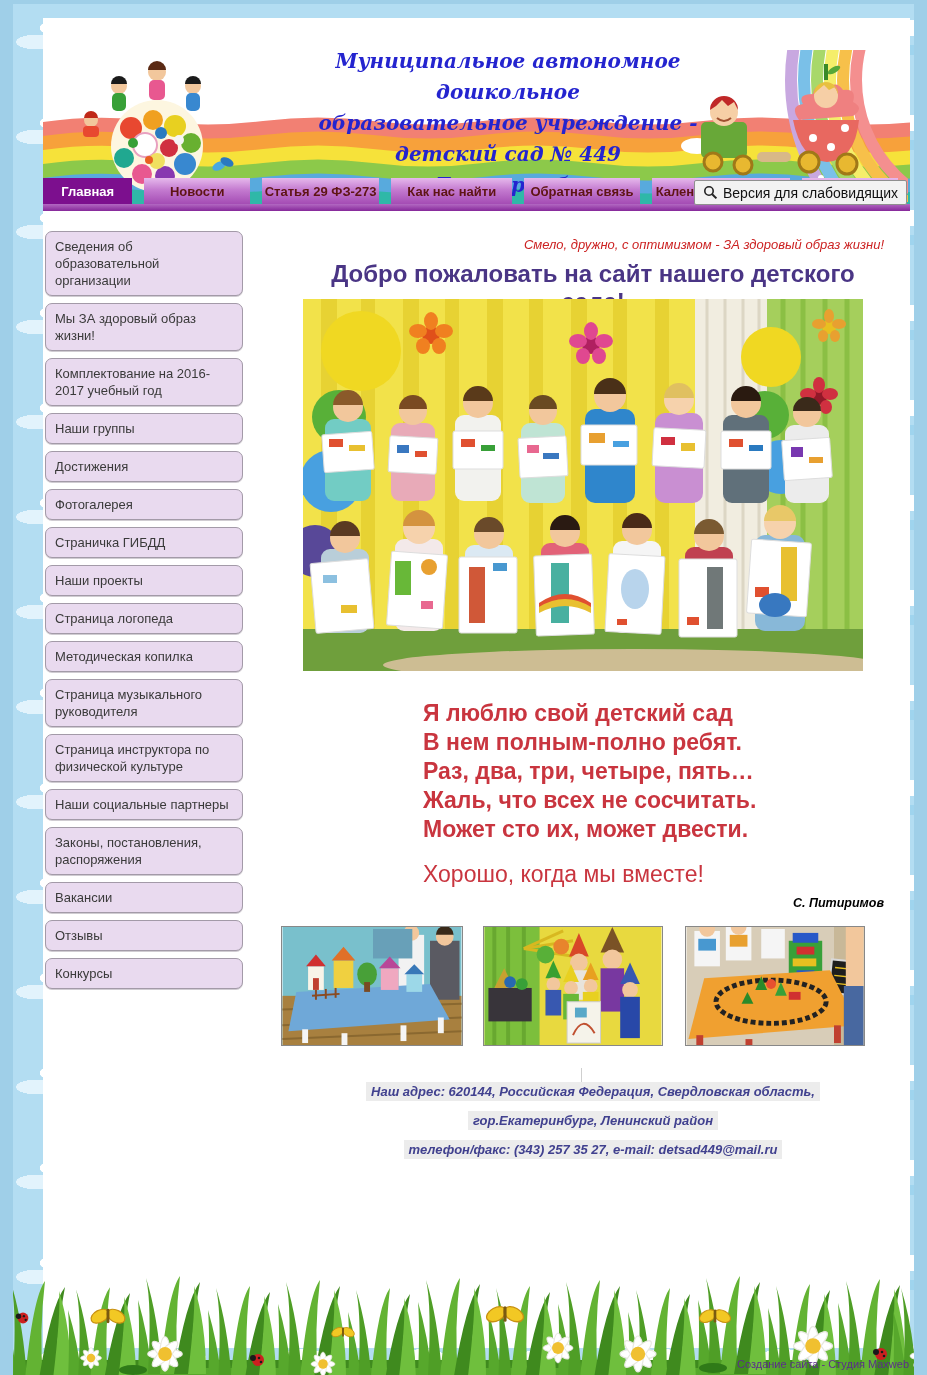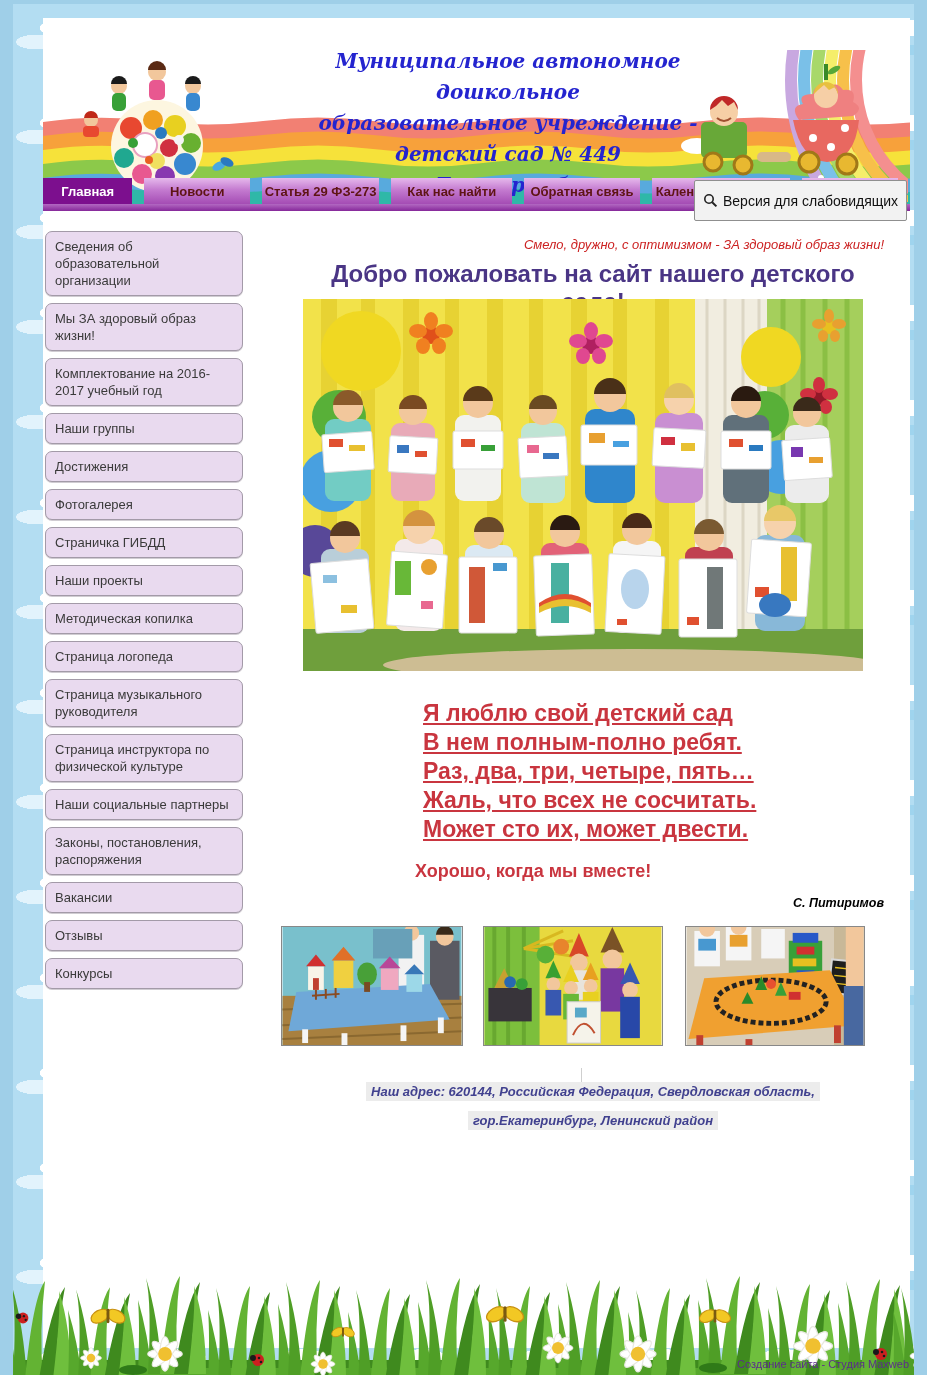--- a/index.html
+++ b/index.html
@@ -17,21 +17,21 @@
   
   .header{position:absolute;left:0;top:26px;width:867px;height:134px;background:#ffffff;}
   .rainbow{position:absolute;left:0;top:70px;width:867px;height:90px;}
   .site-title{position:absolute;left:225px;top:2px;width:480px;text-align:center;
     font-family:"DejaVu Serif",serif;font-style:italic;font-weight:bold;
     color:#2424cf;font-size:20px;line-height:31px;z-index:3;}
   .logo{position:absolute;left:26px;top:4px;z-index:3;}
   .illo{position:absolute;left:618px;top:6px;z-index:3;}
   .access-btn{position:absolute;left:651px;top:136px;z-index:6;height:23px;
     background:#f2f2f2;border:1px solid #8f8f8f;border-radius:2px;
-    display:flex;align-items:center;gap:5px;padding:8px 8px;font-size:14px;color:#111;cursor:pointer;}
+    display:flex;align-items:center;gap:5px;padding:0 8px;font-size:14px;color:#111;cursor:pointer;}
 
   
   .nav{position:absolute;left:0;top:160px;width:867px;height:26px;display:flex;gap:12px;z-index:5;justify-content:center;}
   .nav a{display:flex;align-items:center;justify-content:center;height:26px;
     font-size:13px;font-weight:bold;color:#5e1414;text-decoration:none;
     background:linear-gradient(180deg,#e6b9ec 0%,#c47bd0 45%,#a44cb4 100%);}
   .nav a.active{background:var(--nav-active-bg,#7c0f8e);color:#ffffff;}
   .nav .fill{flex:1;background:linear-gradient(180deg,#e6b9ec 0%,#c47bd0 45%,#a44cb4 100%);}
   .nav-strip{position:absolute;left:0;top:186px;width:867px;height:7px;
     background:linear-gradient(180deg,#b268c2,#86289a);z-index:5;}
@@ -43,22 +43,22 @@
     font-size:13px;line-height:17px;color:#3a3a3a;cursor:pointer;
     box-shadow:0 1px 0 rgba(120,110,125,.35);}
 
   
   .tagline{position:absolute;right:26px;top:219px;font-size:13px;font-style:italic;
     color:var(--tagline-color,#cc2222);white-space:nowrap;}
   .welcome{position:absolute;left:260px;top:242px;width:580px;text-align:center;
     font-size:24px;font-weight:bold;color:var(--heading-color,#4a3585);}
   .main-photo{position:absolute;left:260px;top:281px;width:560px;height:372px;}
   .poem{position:absolute;left:380px;top:681px;font-size:23px;font-weight:bold;
-    line-height:29px;color:var(--poem-color,#c9353f);text-decoration:underline;}
-  .poem-final{position:absolute;left:372px;top:843px;font-size:18px;font-weight:bold;
+    line-height:29px;color:var(--poem-color,#c9353f);}
+  .poem-final{position:absolute;left:380px;top:843px;font-size:23px;font-weight:normal;
     color:var(--poem-color,#c9353f);}
   .poem-author{position:absolute;right:26px;top:878px;font-size:12.5px;font-style:italic;
     font-weight:bold;color:#000000;}
   .thumbs{position:absolute;left:238px;top:908px;width:590px;height:120px;}
   .thumb{position:absolute;top:0;height:120px;border:1px solid #888;box-sizing:border-box;}
   .divider-tick{position:absolute;left:538px;top:1050px;width:1px;height:26px;background:#cfcfcf;}
   .footer-address{position:absolute;left:250px;top:1066px;width:600px;text-align:center;}
   .footer-address p{margin:0 0 14px 0;font-size:13px;font-style:italic;font-weight:bold;
     color:var(--footer-text-color,#41418f);}
   .footer-address p span{background:#ececec;padding:2px 5px;white-space:pre-wrap;}
@@ -183,22 +183,22 @@
 
     <div class="sidebar">
       <div class="side-item">Сведения об образовательной организации</div>
       <div class="side-item">Мы ЗА здоровый образ жизни!</div>
       <div class="side-item">Комплектование на 2016-2017 учебный год</div>
       <div class="side-item">Наши группы</div>
       <div class="side-item">Достижения</div>
       <div class="side-item">Фотогалерея</div>
       <div class="side-item">Страничка ГИБДД</div>
       <div class="side-item">Наши проекты</div>
+      <div class="side-item">Страница логопеда</div>
       <div class="side-item">Методическая копилка</div>
-      <div class="side-item">Страница логопеда</div>
       <div class="side-item">Страница музыкального руководителя</div>
       <div class="side-item">Страница инструктора по физической культуре</div>
       <div class="side-item">Наши социальные партнеры</div>
       <div class="side-item">Законы, постановления, распоряжения</div>
       <div class="side-item">Вакансии</div>
       <div class="side-item">Отзывы</div>
       <div class="side-item">Конкурсы</div>
     </div>
 
     <div class="tagline">Смело, дружно, с оптимизмом - ЗА здоровый образ жизни!</div>
@@ -555,20 +555,21 @@
             <rect x="160" y="60" width="20" height="60" fill="#4868a0"></rect>
           </g>
       </svg>
     </div>
 
     <div class="divider-tick"></div>
 
     <div class="footer-address">
       <p><span>Наш адрес: 620144, Российская Федерация, Свердловская область,</span></p>
       <p><span>гор.Екатеринбург, Ленинский район</span></p>
+      <p><span>телефон/факс: (343) 257 35 27, e-mail: detsad449@mail.ru</span></p>
     </div>
   </div>
 
   <svg class="grass" viewBox="0 0 927 105" preserveAspectRatio="none">
     <defs>
       <g id="tuft">
         <path d="M0,100 Q2,50 0,26 Q10,60 14,100Z" fill="#57a82c"></path>
         <path d="M10,100 Q14,30 8,4 Q20,42 24,100Z" fill="#4f9e26"></path>
         <path d="M22,100 Q30,18 42,2 Q36,52 40,100Z" fill="#63b333"></path>
         <path d="M36,100 Q48,26 62,8 Q52,62 54,100Z" fill="#3f8a1e"></path>

